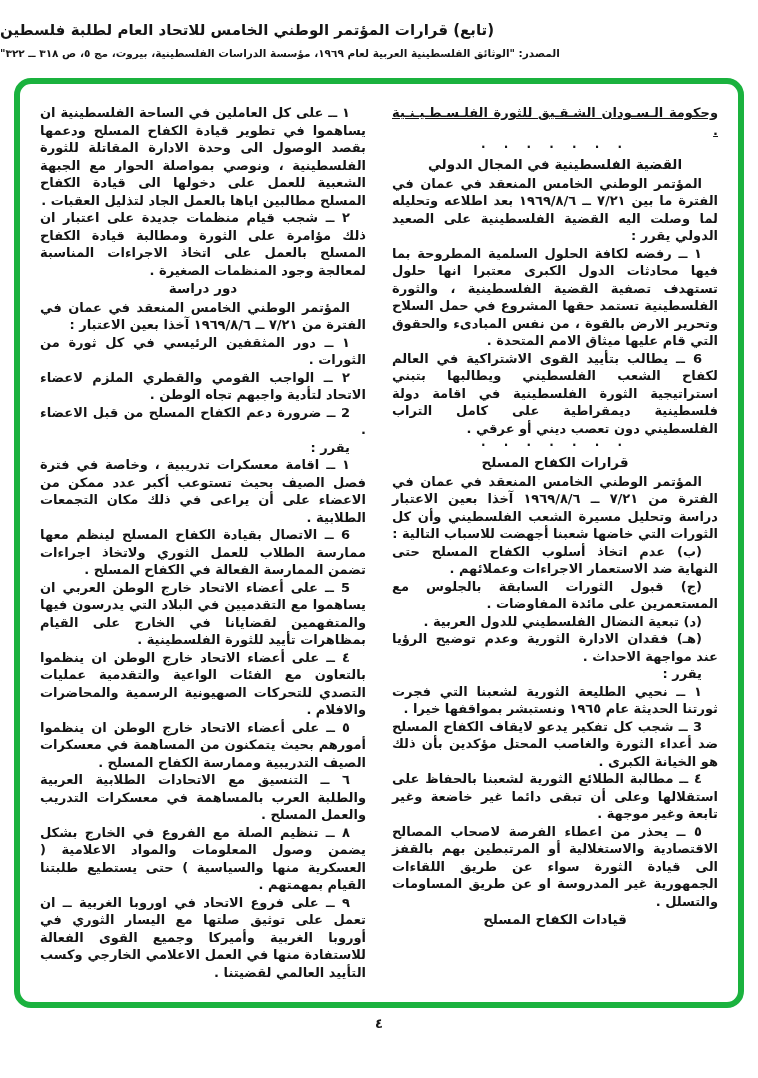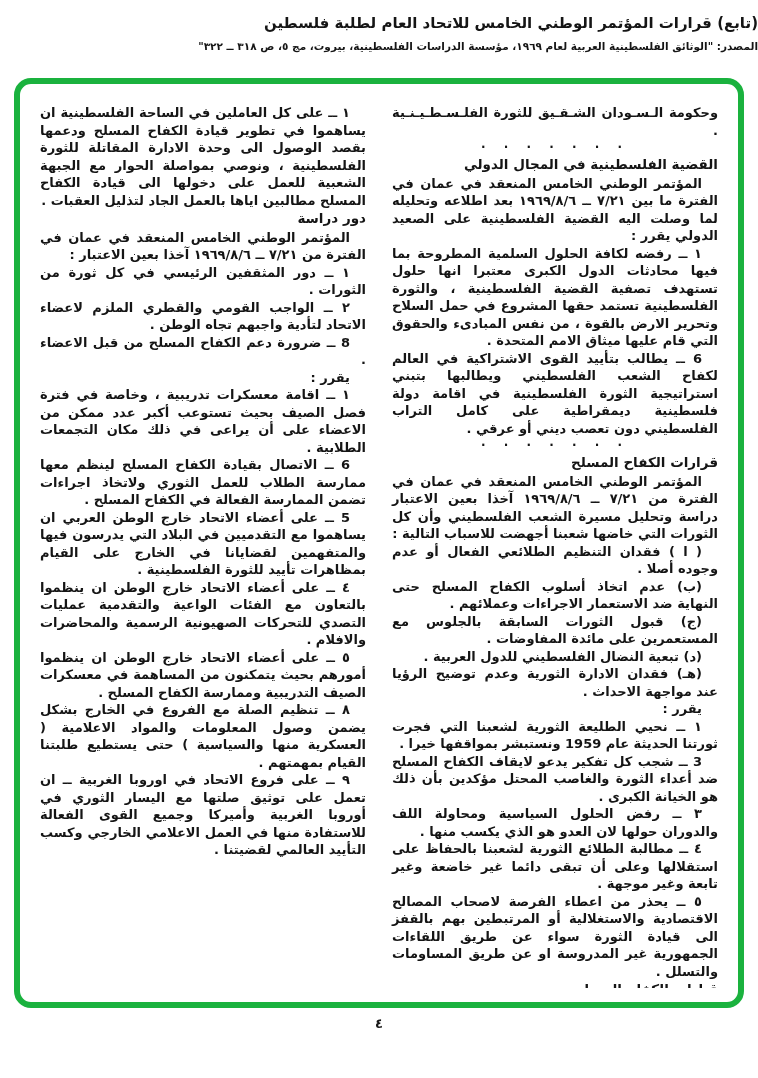--- a/index.html
+++ b/index.html
@@ -1,35 +1,35 @@
 <!DOCTYPE html>
 <html lang="ar"><head>
 <meta charset="utf-8">
 <style>
   html,body{margin:0;padding:0;}
   body{
     width:758px;height:1078px;position:relative;background:#ffffff;
     font-family:"DejaVu Sans",sans-serif;color:#151515;overflow:hidden;
   }
-  .doc-header{direction:rtl;text-align:right;padding-top:13px;}
+  .doc-header{direction:rtl;text-align:left;padding-top:20px;}
   .doc-title{font-size:15px;font-weight:bold;margin:0;line-height:20px;}
   .doc-source{font-size:10.5px;font-weight:bold;margin-top:6px;line-height:14px;}
   .frame{
     position:absolute;left:14px;top:78px;width:730px;height:930px;
     box-sizing:border-box;border:6px solid #1ab23e;border-radius:17px;
     padding:20px 20px 14px 20px;background:#ffffff;
   }
   .cols{direction:rtl;display:flex;gap:26px;height:100%;overflow:hidden;}
   .col{
     flex:1;min-width:0;text-align:justify;font-size:13px;font-weight:bold;
     line-height:17.5px;letter-spacing:0;
   }
   .para{margin:0;text-indent:16px;}
-  .para.flush{text-indent:0;}
-  .heading{font-size:13.5px;font-weight:bold;margin:1px 0;}
+  .para.flush{text-indent:0;text-decoration:underline;}
+  .heading{font-size:13.5px;font-weight:bold;text-align:center;margin:1px 0;}
   .dots{
     text-align:center;font-weight:bold;letter-spacing:7px;line-height:15px;
     font-size:12px;margin:1px 0;
   }
   .page-number{
     position:absolute;left:0;right:0;top:1016px;text-align:center;
     font-size:13px;font-weight:bold;
   }
 </style>
 </head>
@@ -46,48 +46,48 @@
     <div class="col">
       <p class="para flush">وحكومة الـسـودان الشـقـيق للثورة الفلـسـطـيـنـية .</p>
       <div class="dots">· · · · · · ·</div>
       <h2 class="heading">القضية الفلسطينية في المجال الدولي</h2>
       <p class="para">المؤتمر الوطني الخامس المنعقد في عمان في الفترة ما بين ٧/٢١ ــ ١٩٦٩/٨/٦ بعد اطلاعه وتحليله لما وصلت اليه القضية الفلسطينية على الصعيد الدولي يقرر :</p>
       <p class="para">١ ــ رفضه لكافة الحلول السلمية المطروحة بما فيها محادثات الدول الكبرى معتبرا انها حلول تستهدف تصفية القضية الفلسطينية ، والثورة الفلسطينية تستمد حقها المشروع في حمل السلاح وتحرير الارض بالقوة ، من نفس المبادىء والحقوق التي قام عليها ميثاق الامم المتحدة .</p>
       <p class="para">6 ــ يطالب بتأييد القوى الاشتراكية في العالم لكفاح الشعب الفلسطيني ويطالبها بتبني استراتيجية الثورة الفلسطينية في اقامة دولة فلسطينية ديمقراطية على كامل التراب الفلسطيني دون تعصب ديني أو عرقي .</p>
       <div class="dots">· · · · · · ·</div>
       <h2 class="heading">قرارات الكفاح المسلح</h2>
       <p class="para">المؤتمر الوطني الخامس المنعقد في عمان في الفترة من ٧/٢١ ــ ١٩٦٩/٨/٦ آخذا بعين الاعتبار دراسة وتحليل مسيرة الشعب الفلسطيني وأن كل الثورات التي خاضها شعبنا أجهضت للاسباب التالية :</p>
-      <p class="para">( ا ) فقدان التنظيم الطلائعي الفعال أو عدم وجوده أصلا .</p>
       <p class="para">(ب) عدم اتخاذ أسلوب الكفاح المسلح حتى النهاية ضد الاستعمار الاجراءات وعملائهم .</p>
       <p class="para">(ج) قبول الثورات السابقة بالجلوس مع المستعمرين على مائدة المفاوضات .</p>
       <p class="para">(د) تبعية النضال الفلسطيني للدول العربية .</p>
       <p class="para">(هـ) فقدان الادارة الثورية وعدم توضيح الرؤيا عند مواجهة الاحداث .</p>
       <p class="para">يقرر :</p>
-      <p class="para">١ ــ نحيي الطليعة الثورية لشعبنا التي فجرت ثورتنا الحديثة عام 1959 ونستبشر بمواقفها خيرا .</p>
+      <p class="para">١ ــ نحيي الطليعة الثورية لشعبنا التي فجرت ثورتنا الحديثة عام ١٩٦٥ ونستبشر بمواقفها خيرا .</p>
       <p class="para">3 ــ شجب كل تفكير يدعو لايقاف الكفاح المسلح ضد أعداء الثورة والغاصب المحتل مؤكدين بأن ذلك هو الخيانة الكبرى .</p>
-      <p class="para">٣ ــ رفض الحلول السياسية ومحاولة اللف والدوران حولها لان العدو هو الذي يكسب منها .</p>
       <p class="para">٤ ــ مطالبة الطلائع الثورية لشعبنا بالحفاظ على استقلالها وعلى أن تبقى دائما غير خاضعة وغير تابعة وغير موجهة .</p>
       <p class="para">٥ ــ يحذر من اعطاء الفرصة لاصحاب المصالح الاقتصادية والاستغلالية أو المرتبطين بهم بالقفز الى قيادة الثورة سواء عن طريق اللقاءات الجمهورية غير المدروسة او عن طريق المساومات والتسلل .</p>
       <h2 class="heading">قيادات الكفاح المسلح</h2>
 
     </div>
 
     <div class="col">
       <p class="para">١ ــ على كل العاملين في الساحة الفلسطينية ان يساهموا في تطوير قيادة الكفاح المسلح ودعمها بقصد الوصول الى وحدة الادارة المقاتلة للثورة الفلسطينية ، ونوصي بمواصلة الحوار مع الجبهة الشعبية للعمل على دخولها الى قيادة الكفاح المسلح مطالبين اياها بالعمل الجاد لتذليل العقبات .</p>
+      <p class="para">٢ ــ شجب قيام منظمات جديدة على اعتبار ان ذلك مؤامرة على الثورة ومطالبة قيادة الكفاح المسلح بالعمل على اتخاذ الاجراءات المناسبة لمعالجة وجود المنظمات الصغيرة .</p>
       <h2 class="heading">دور دراسة</h2>
       <p class="para">المؤتمر الوطني الخامس المنعقد في عمان في الفترة من ٧/٢١ ــ ١٩٦٩/٨/٦ آخذا بعين الاعتبار :</p>
       <p class="para">١ ــ دور المثقفين الرئيسي في كل ثورة من الثورات .</p>
       <p class="para">٢ ــ الواجب القومي والقطري الملزم لاعضاء الاتحاد لتأدية واجبهم تجاه الوطن .</p>
-      <p class="para">8 ــ ضرورة دعم الكفاح المسلح من قبل الاعضاء .</p>
+      <p class="para">2 ــ ضرورة دعم الكفاح المسلح من قبل الاعضاء .</p>
       <p class="para">يقرر :</p>
       <p class="para">١ ــ اقامة معسكرات تدريبية ، وخاصة في فترة فصل الصيف بحيث تستوعب أكبر عدد ممكن من الاعضاء على أن يراعى في ذلك مكان التجمعات الطلابية .</p>
       <p class="para">6 ــ الاتصال بقيادة الكفاح المسلح لينظم معها ممارسة الطلاب للعمل الثوري ولاتخاذ اجراءات تضمن الممارسة الفعالة في الكفاح المسلح .</p>
       <p class="para">5 ــ على أعضاء الاتحاد خارج الوطن العربي ان يساهموا مع التقدميين في البلاد التي يدرسون فيها والمتفهمين لقضايانا في الخارج على القيام بمظاهرات تأييد للثورة الفلسطينية .</p>
       <p class="para">٤ ــ على أعضاء الاتحاد خارج الوطن ان ينظموا بالتعاون مع الفئات الواعية والتقدمية عمليات التصدي للتحركات الصهيونية الرسمية والمحاضرات والافلام .</p>
       <p class="para">٥ ــ على أعضاء الاتحاد خارج الوطن ان ينظموا أمورهم بحيث يتمكنون من المساهمة في معسكرات الصيف التدريبية وممارسة الكفاح المسلح .</p>
+      <p class="para">٦ ــ التنسيق مع الاتحادات الطلابية العربية والطلبة العرب بالمساهمة في معسكرات التدريب والعمل المسلح .</p>
       <p class="para">٨ ــ تنظيم الصلة مع الفروع في الخارج بشكل يضمن وصول المعلومات والمواد الاعلامية ( العسكرية منها والسياسية ) حتى يستطيع طلبتنا القيام بمهمتهم .</p>
       <p class="para">٩ ــ على فروع الاتحاد في اوروبا الغربية ــ ان تعمل على توثيق صلتها مع اليسار الثوري في أوروبا الغربية وأميركا وجميع القوى الفعالة للاستفادة منها في العمل الاعلامي الخارجي وكسب التأييد العالمي لقضيتنا .</p>
 
     </div>
 
   </div>
 </div>
 
 <div class="page-number">٤</div>
 

